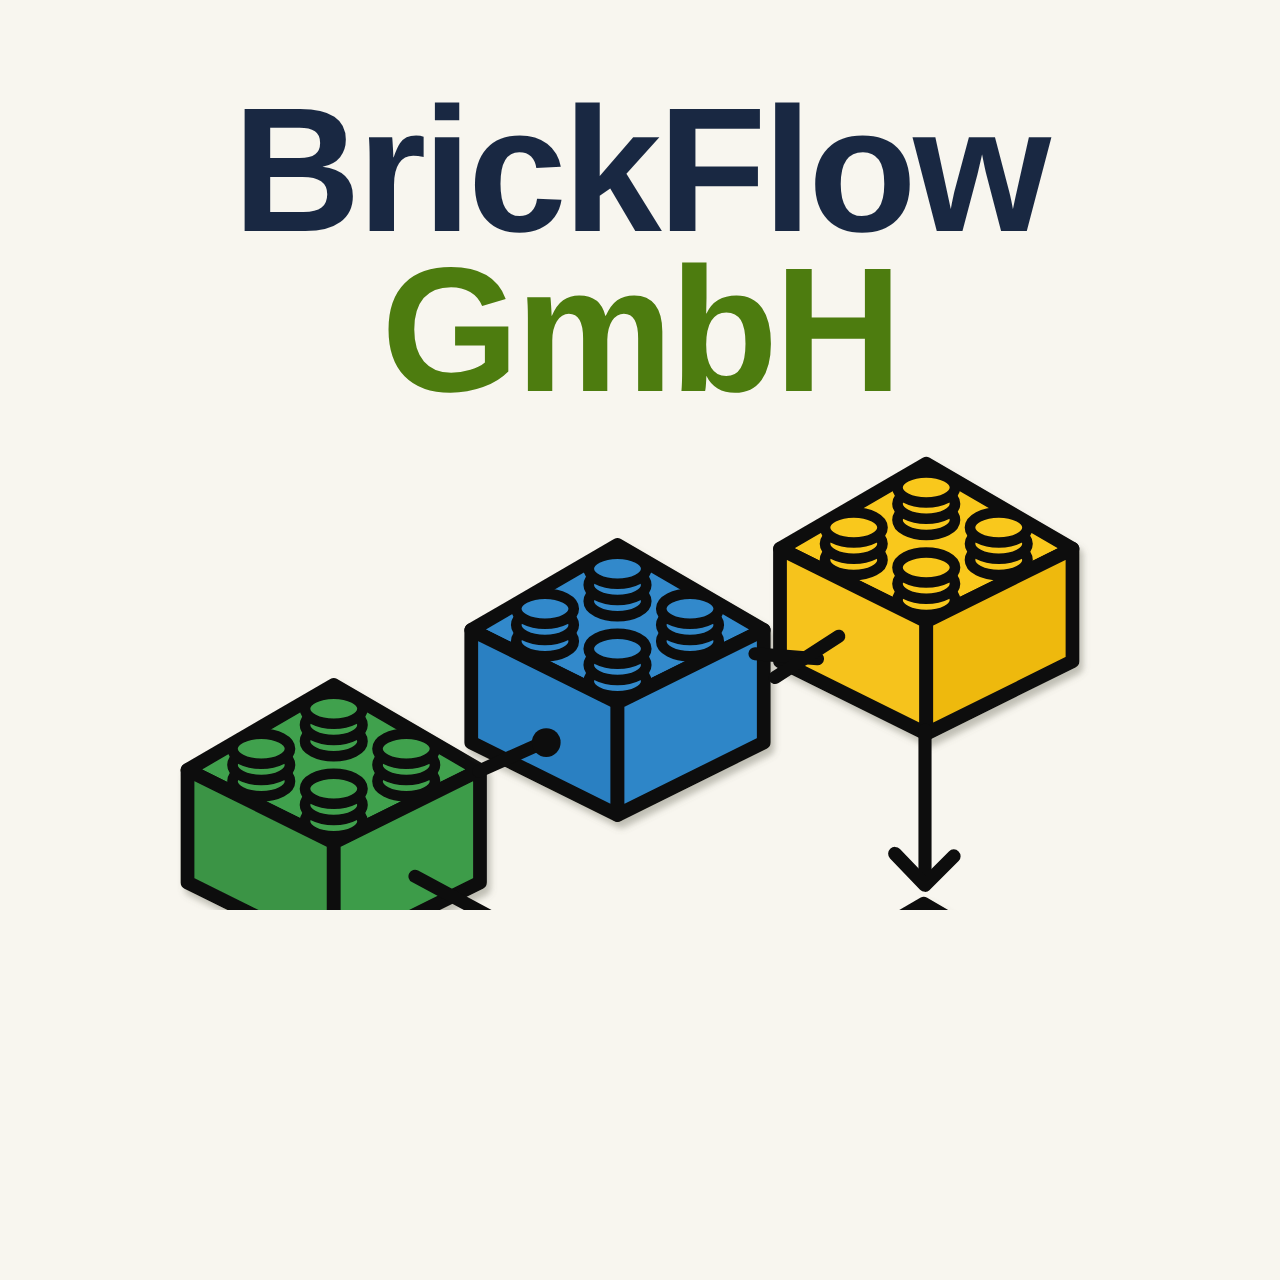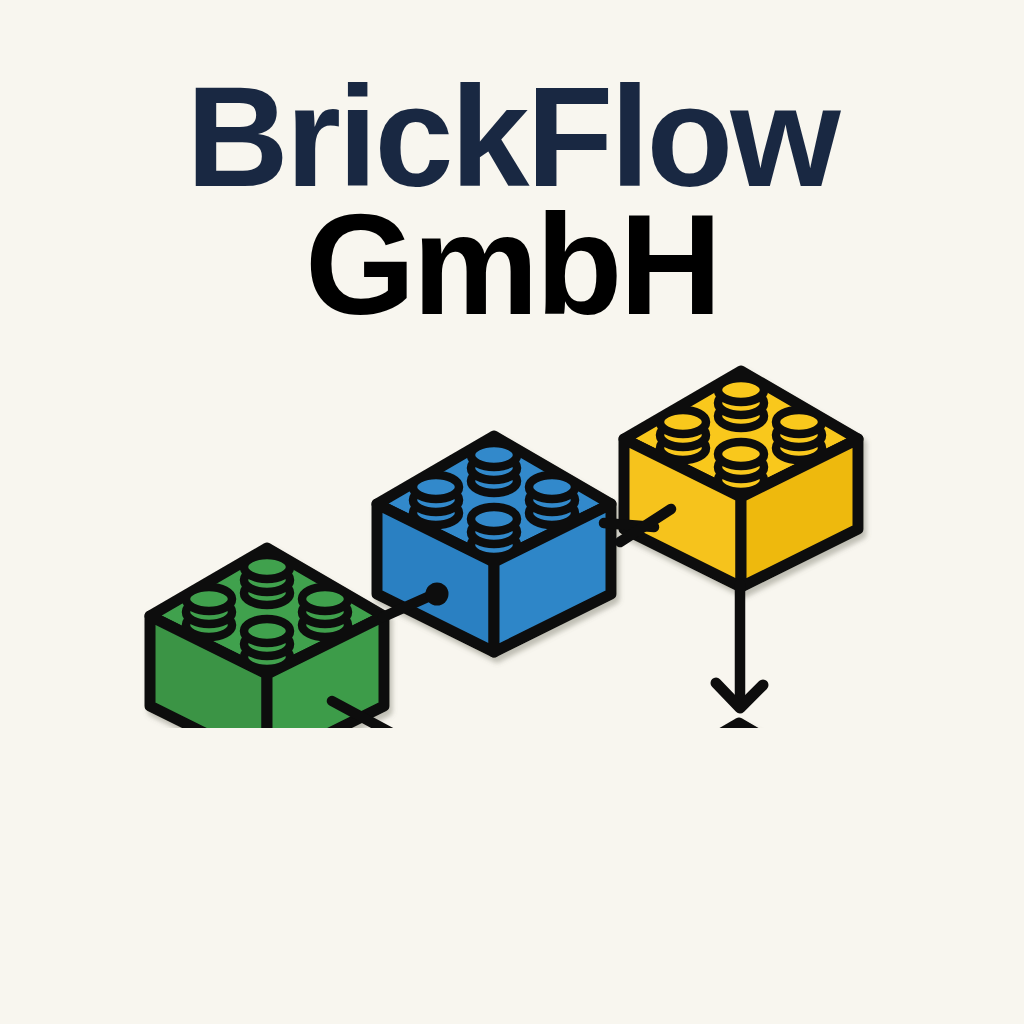--- a/index.html
+++ b/index.html
@@ -105,15 +105,15 @@
           <path d="M 716,683 L 740,708 L 763,685" stroke="#0D0D0D" stroke-width="11" stroke-linecap="round" stroke-linejoin="round" fill="none"></path>
         </g>
         <g>
           <path d="M 332,701 L 596,843" stroke="#0D0D0D" stroke-width="10.5" stroke-linecap="round" stroke-linejoin="round" fill="none"></path>
           <path d="M 584,819 L 603,846 L 570,852" stroke="#0D0D0D" stroke-width="11" stroke-linecap="round" stroke-linejoin="round" fill="none"></path>
         </g>
       </g>
   </svg>
 
   <div class="title-line title-line-1" style="color: rgb(25, 40, 66);">BrickFlow</div>
-  <div class="title-line title-line-2" style="color: #000000;">GmbH</div>
+  <div class="title-line title-line-2" style="color: #4d7c0f;">GmbH</div>
 
 </div>
 
 </body></html>

